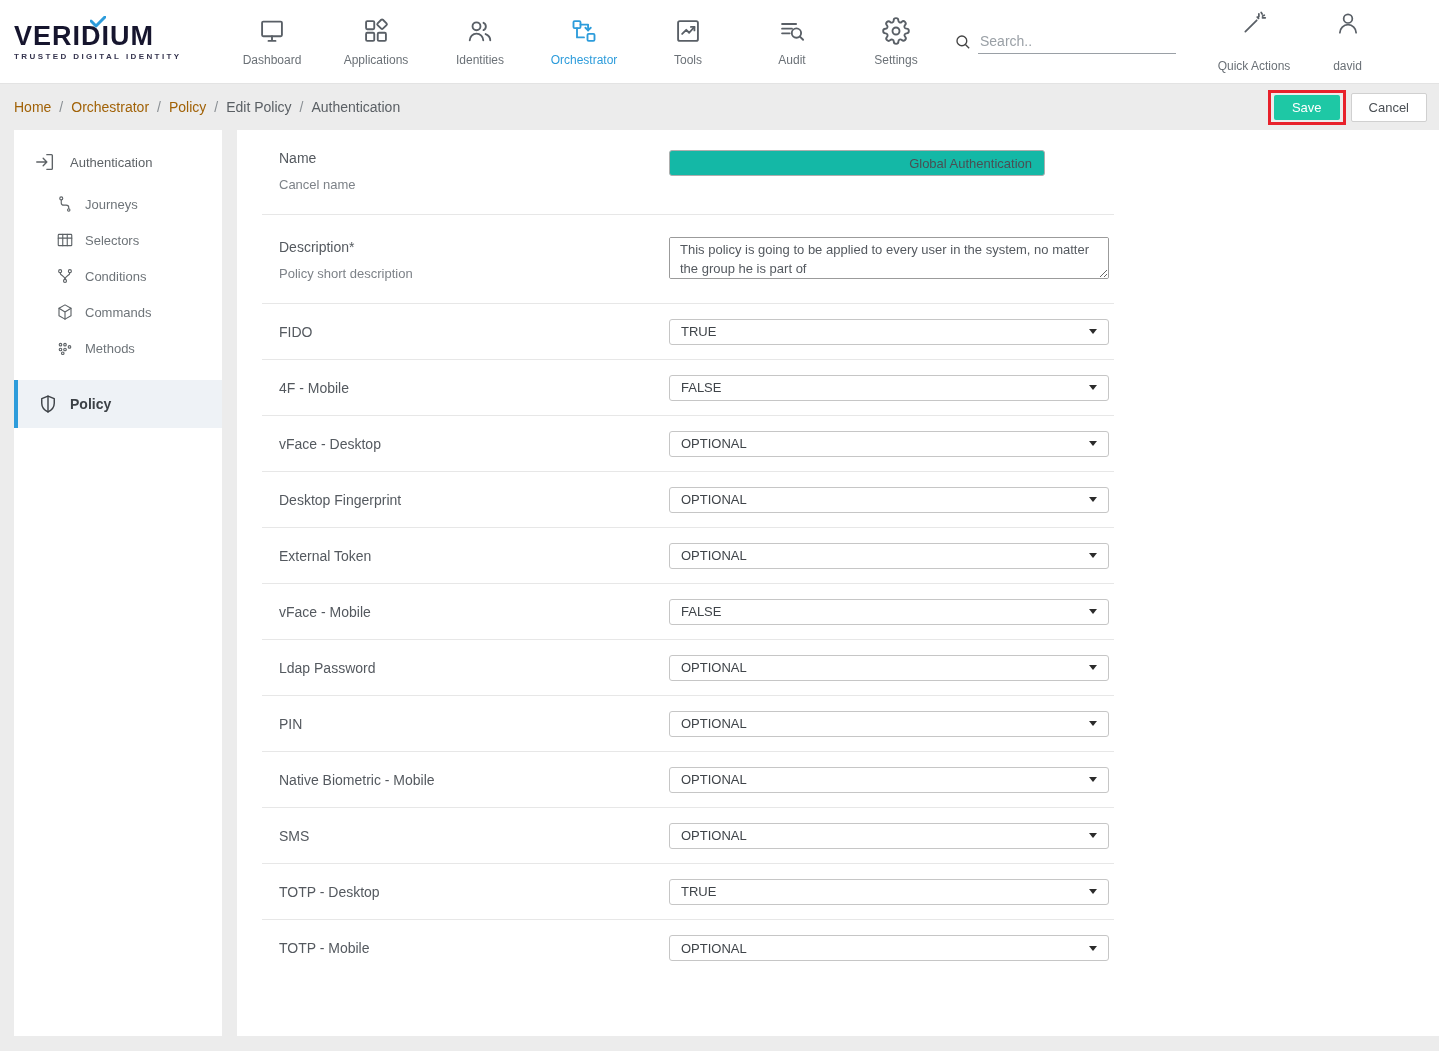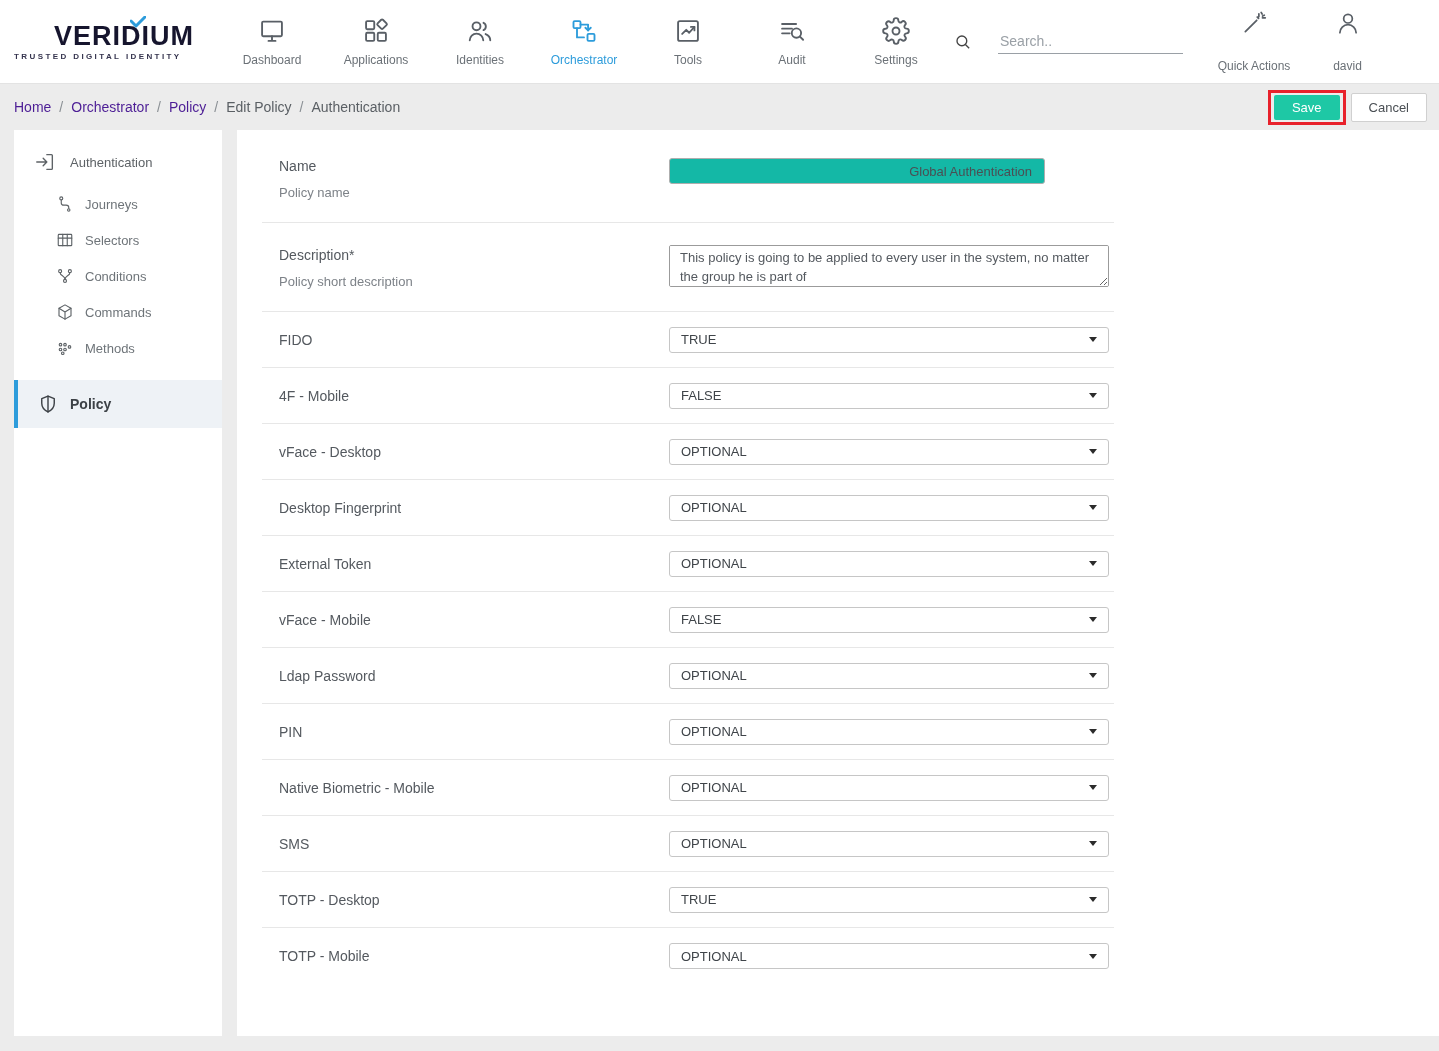--- a/index.html
+++ b/index.html
@@ -10,34 +10,34 @@
     color: #54595f;
   }
   svg { display:block; }
 
   
   .topbar {
     height: 84px; background:#fff; display:flex; align-items:stretch;
     border-bottom:1px solid #e3e3e3; padding-left:14px;
   }
   .logo { width:206px; display:flex; flex-direction:column; justify-content:center; }
-  .logo-main { position:relative; font-size:27px; font-weight:bold; letter-spacing:1px; color:#16152e; line-height:1;margin-left:40px; }
+  .logo-main { position:relative; font-size:27px; font-weight:bold; letter-spacing:1px; color:#16152e; line-height:1; }
   .logo-check { position:absolute; left:76px; top:-7px; }
   .logo-tag { font-size:8px; font-weight:bold; letter-spacing:2.4px; color:#35344e; margin-top:2px; }
 
   .topnav { display:flex; }
   .nav-item {
     width:104px; display:flex; flex-direction:column; align-items:center;
     justify-content:center; gap:8px; color:#595f66; cursor:pointer;
   }
   .nav-item .nlabel { font-size:12px; color:#6b7177; }
   .nav-item.active, .nav-item.active .nlabel { color:#2d9cdb; }
   .nav-item svg { stroke:currentColor; fill:none; stroke-width:1.6; stroke-linecap:round; stroke-linejoin:round; }
 
-  .searchbox { width:222px; display:flex; align-items:center; gap:26px; margin-left:6px; }
+  .searchbox { width:222px; display:flex; align-items:center; gap:6px; margin-left:6px; }
   .searchbox svg { stroke:#444; fill:none; stroke-width:1.8; }
   .search-input {
     flex:1; border:none; border-bottom:1px solid #9aa0a6; outline:none;
     font-size:14px; padding:4px 2px; color:#555; background:transparent;
     font-family:inherit;
   }
   .search-input::placeholder { color:#9aa0a6; }
 
   .right-item {
     display:flex; flex-direction:column; align-items:center; justify-content:center;
@@ -47,21 +47,21 @@
   .right-item svg { stroke:currentColor; fill:none; stroke-width:1.6; stroke-linecap:round; stroke-linejoin:round; }
   .qa { width:112px; margin-left:22px; }
   .usr { width:75px; }
 
   
   .crumbbar {
     height:46px; display:flex; align-items:center; justify-content:space-between;
     padding:0 12px 0 14px;
   }
   .crumbs { font-size:14px; color:#5a5f64; display:flex; gap:8px; align-items:center; }
-  .crumb-link { color:#4c1d95; cursor:pointer; text-decoration:none; }
+  .crumb-link { color:#a16207; cursor:pointer; text-decoration:none; }
   .crumb-sep { color:#8a8f94; }
   .crumb-current { color:#5a5f64; }
 
   .actions { display:flex; align-items:center; gap:5px; }
   .save-annotation { border:3px solid #e8212b; padding:2px 3px; background:transparent; }
   .btn-save {
     background:#1ec8a5; color:#fff; border:none; font-size:13px;
     padding:5px 18px; cursor:pointer; font-family:inherit; border-radius:2px;
   }
   .btn-cancel {
@@ -91,21 +91,21 @@
   .sidebar svg { stroke:#5d6266; fill:none; stroke-width:1.5; stroke-linecap:round; stroke-linejoin:round; }
   .side-policy svg { stroke:#3c4146; stroke-width:1.7; }
 
   
   .form-wrap { margin-left:25px; width:852px; padding-top:0; }
   .frow {
     display:flex; align-items:center; min-height:56px;
     border-bottom:1px solid #e7e7e7; padding-left:17px;
   }
   .frow:last-child { border-bottom:none; }
-  .frow-tall { align-items:flex-start; padding-top:28px; padding-bottom:22px; }
+  .frow-tall { align-items:flex-start; padding-top:20px; padding-bottom:22px; }
   .frow-desc { padding-top:22px; padding-bottom:20px;align-items:center; }
   .flabel-col { width:390px; }
   .flabel { font-size:14px; color:#54595f; }
   .fsublabel { font-size:13px; color:#7d8288; margin-top:11px; }
   .fcontrol { width:440px; }
 
   .input-disabled {
     width:376px; height:26px; background:#14b8a6; border:1px solid #aeaeae;
     border-radius:3px; font-size:13px; color:#4a4f54; padding:0 12px;
     font-family:inherit; outline:none;text-align:right;
@@ -340,21 +340,21 @@
       <span>Policy</span>
     </div>
   </aside>
 
   <main class="content">
     <div class="form-wrap">
 
       <div class="frow frow-tall">
         <div class="flabel-col">
           <div class="flabel">Name</div>
-          <div class="fsublabel">Policy name</div>
+          <div class="fsublabel">Cancel name</div>
         </div>
         <div class="fcontrol">
           <input class="input-disabled" type="text" value="Global Authentication" style="">
         </div>
       </div>
 
       <div class="frow frow-tall frow-desc">
         <div class="flabel-col">
           <div class="flabel">Description*</div>
           <div class="fsublabel">Policy short description</div>

